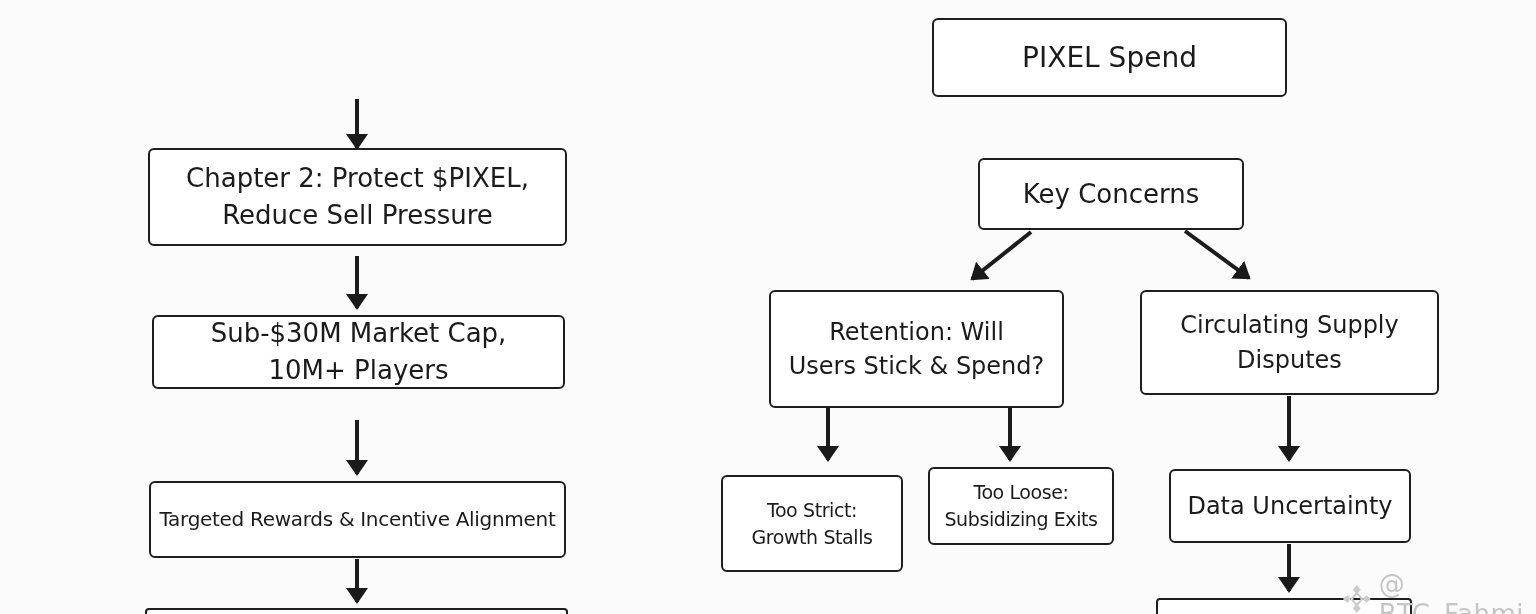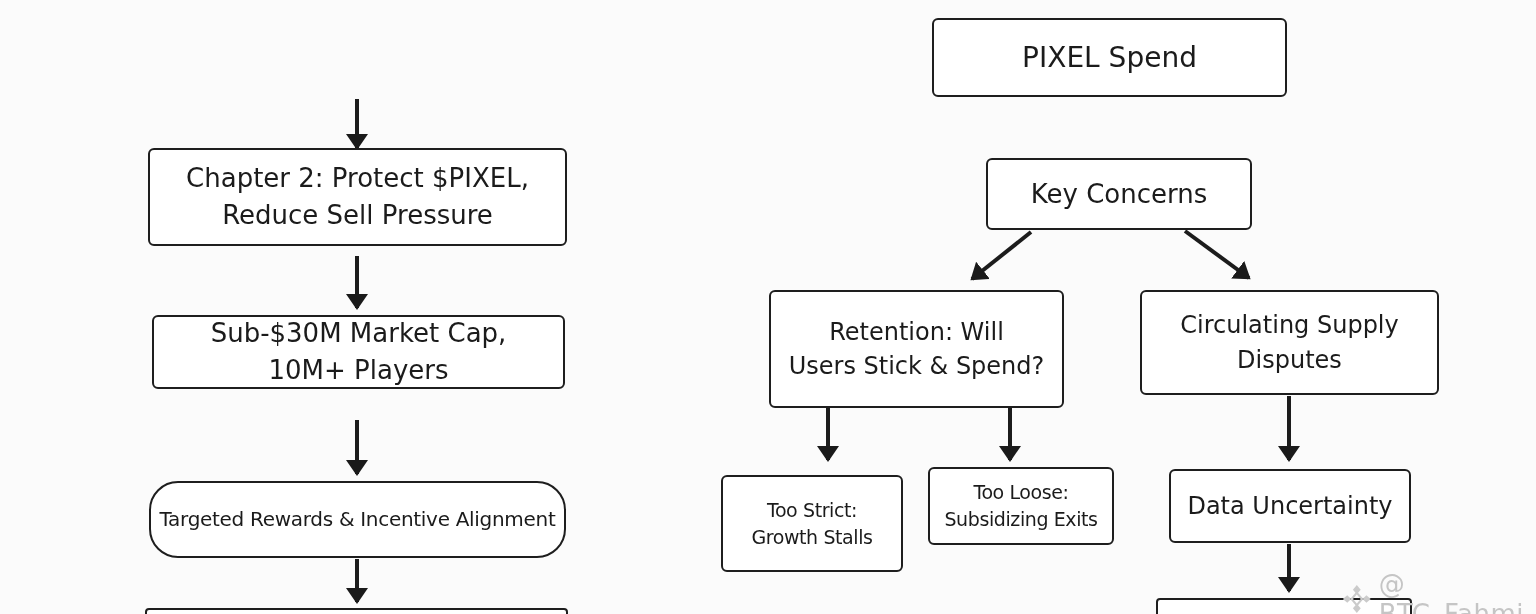--- a/index.html
+++ b/index.html
@@ -33,22 +33,22 @@
     display: flex;
     align-items: center;
     justify-content: center;
     text-align: center;
     white-space: pre-line;
     line-height: 1.42;
     color: #1b1b1b;
   }
   .title-box   { font-size: 28px; }
   .step        { font-size: 26px; }
-  .step-small  { font-size: 20px; letter-spacing: -0.3px; border-radius: 29px; }
-  .root-box    { font-size: 26px; margin-left: 8px; }
+  .step-small  { font-size: 20px; letter-spacing: -0.3px; }
+  .root-box    { font-size: 26px; }
   .branch      { font-size: 24px; }
   .leaf        { font-size: 19px; letter-spacing: -0.4px; }
   .single      { font-size: 24px; }
   .partial     { border-radius: 4px; }
   .watermark {
     position: absolute;
     display: flex;
     align-items: center;
     gap: 7px;
     color: #c5c5c5;

